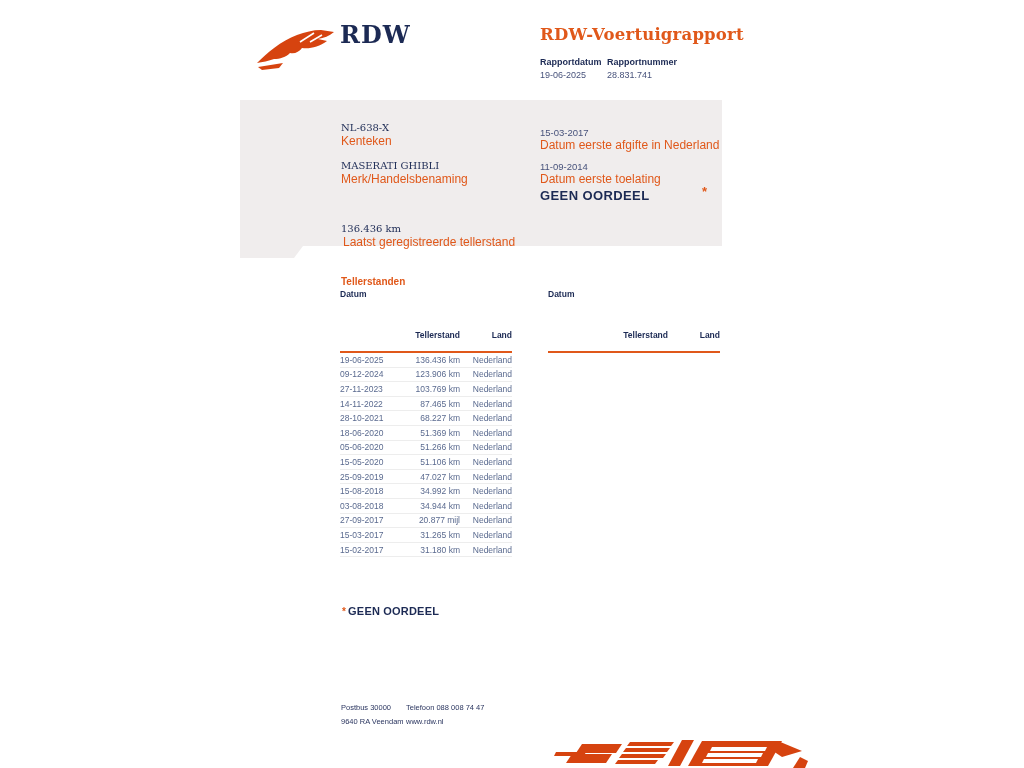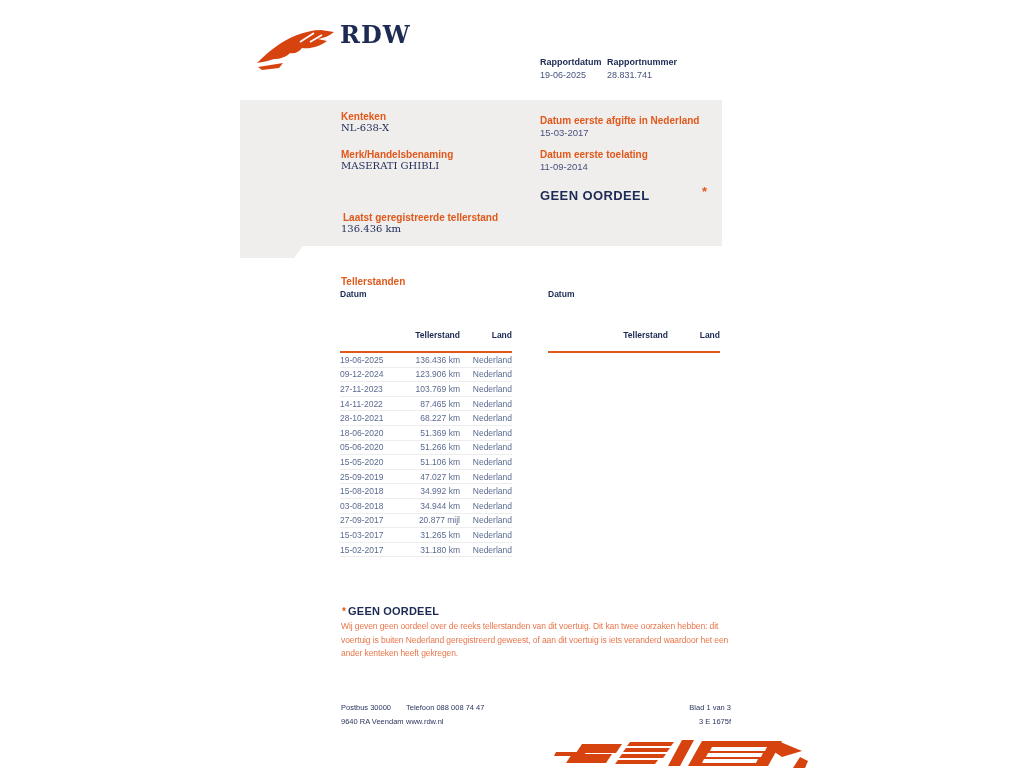--- a/index.html
+++ b/index.html
@@ -22,21 +22,21 @@
   .meta-block{top:57px;font-size:9px;}
   .meta-date{left:540px;} .meta-num{left:607px;}
   .meta-block .lbl{font-weight:700;color:var(--navy);display:block;}
   .meta-block .val{display:block;margin-top:3px;color:var(--value-blue);}
 
   
   .panel{left:240px;top:100px;width:482px;height:146px;background:var(--panel-gray);}
   .panel .notch{position:absolute;left:0;top:146px;width:63px;height:12px;
                 background:var(--panel-gray);
                 clip-path:polygon(0 0,100% 0,calc(100% - 9px) 100%,0 100%);}
-  .olabel{font-size:10px;font-weight:700;color:var(--orange);}
+  .olabel{font-size:12px;font-weight:400;color:var(--orange);margin-top:23px;}
   .bigval{font-family:"DejaVu Serif",serif;font-size:10px;color:var(--navy);}
   .dateval{font-size:9.5px;color:var(--value-blue);}
   .f-kenteken-label{left:101px;top:11px;} .f-kenteken{left:101px;top:22px;}
   .f-merk-label{left:101px;top:49px;}     .f-merk{left:101px;top:60px;}
   .f-ts-label{left:91px;top:112px;padding-left:12px;}      .f-ts{left:101px;top:123px;}
   .f-afgifte-label{left:300px;top:15px;}  .f-afgifte{left:300px;top:27px;}
   .f-toelating-label{left:300px;top:49px;}.f-toelating{left:300px;top:61px;}
   .f-oordeel{left:300px;top:88px;font-size:13px;font-weight:700;letter-spacing:0.4px;color:var(--navy);}
   .f-star{left:462px;top:84px;font-size:13px;font-weight:700;color:var(--orange);}
 
@@ -75,20 +75,21 @@
   <svg class="abs logo-svg" viewBox="0 0 82 50">
     <path fill="#D6430F" d="M2,41 C12,31 26,19 42,13 C50,10 58,8 66,8 L79,10
       C74,14 69,16 63,17 L72,19 C64,25 55,27 47,26
       C44,30 40,32 35,31 C31,35 25,37 19,37 C14,39 7,40 2,41 Z"></path>
     <path stroke="#ffffff" stroke-width="1.6" fill="none" d="M67,13 L55,20"></path>
     <path stroke="#ffffff" stroke-width="1.6" fill="none" d="M59,11 L45,20"></path>
     <path fill="#D6430F" d="M3,45 L28,41 L24,46 L7,48 Z"></path>
   </svg>
   <div class="abs brand">RDW</div>
 
+  <h1 class="abs doc-title">RDW-Voertuigrapport</h1>
 
   <div class="abs meta-block meta-date">
     <span class="lbl">Rapportdatum</span>
     <span class="val">19-06-2025</span>
   </div>
   <div class="abs meta-block meta-num">
     <span class="lbl">Rapportnummer</span>
     <span class="val">28.831.741</span>
   </div>
 
@@ -195,33 +196,28 @@
       <span>Datum</span>
       <span>Tellerstand</span>
       <span>Land</span>
     </div>
     <div class="rows"></div>
   </div>
 
   <div class="abs footnote-title">
     <span class="star">*</span><span>GEEN OORDEEL</span>
   </div>
-  <p class="abs footnote-text">Wij geven geen oordeel over de reeks tellerstanden van dit voertuig. Dit kan twee oorzaken hebben: dit voertuig is buiten Nederland geregistreerd geweest, of aan dit voertuig is iets veranderd waardoor het een ander kenteken heeft gekregen.</p>
 
   <div class="abs ftr ftr-col1">
     <div>Postbus 30000</div>
     <div>9640 RA Veendam</div>
   </div>
   <div class="abs ftr ftr-col2">
     <div>Telefoon 088 008 74 47</div>
     <div>www.rdw.nl</div>
-  </div>
-  <div class="abs ftr ftr-col3">
-    <div>Blad 1 van 3</div>
-    <div>3 E 1675f</div>
   </div>
 
   <svg class="abs stripes-svg" viewBox="0 0 266 33">
     <g fill="#D6430F">
       <polygon points="14,17 44,17 42,21 12,21"></polygon>
       <polygon points="40,9 80,9 74,18 34,18"></polygon>
       <polygon points="30,19 70,19 64,28 24,28"></polygon>
       <polygon points="88,7 132,7 129,11 85,11"></polygon>
       <polygon points="84,13 128,13 125,17 81,17"></polygon>
       <polygon points="80,19 124,19 121,23 77,23"></polygon>

